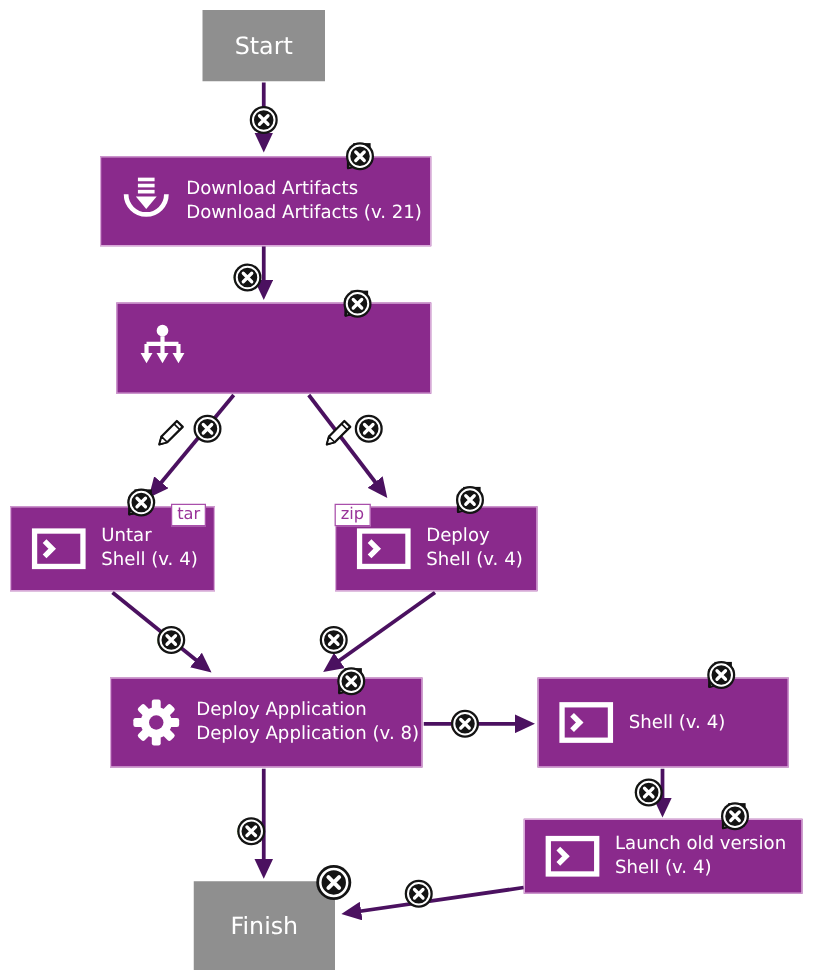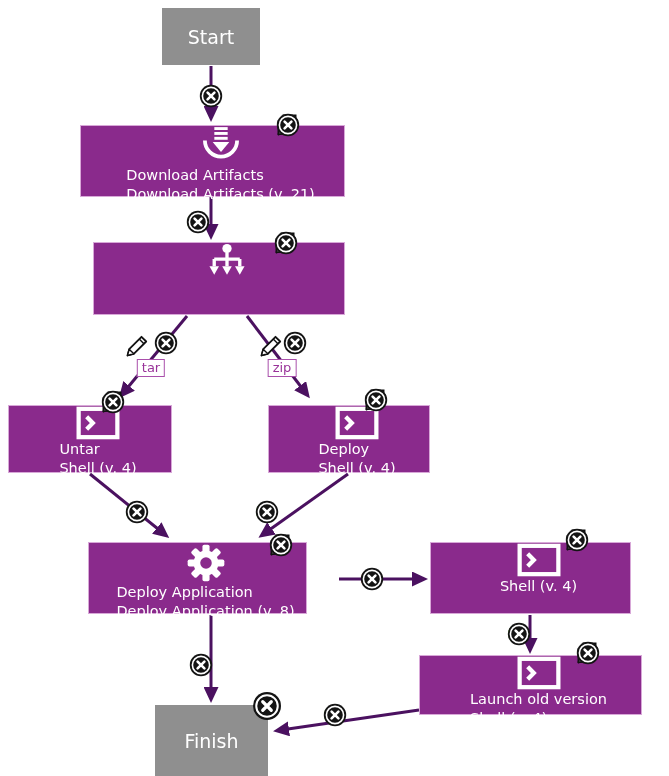--- a/index.html
+++ b/index.html
@@ -6,33 +6,33 @@
   .canvas{
     position:relative;width:669px;height:776px;background:#fff;overflow:hidden;
     font-family:"DejaVu Sans","Liberation Sans",sans-serif;
   }
   svg.edges{position:absolute;left:0;top:0;width:669px;height:776px;}
   .node{
     position:absolute;display:flex;align-items:center;box-sizing:border-box;
     color:#fff;
   }
   .node.purple{
-    background:#8a2a8c;border:1px solid #d8a8d8;padding-left:16px;gap:0;flex-direction:column;
+    background:#8a2a8c;border:1px solid #d8a8d8;padding-left:16px;gap:12px;
   }
   .node.gray{
     background:#8f8f8f;justify-content:center;font-size:19px;
   }
   .node-icon{flex:0 0 auto;display:flex;align-items:center;justify-content:center;}
   .node-text{font-size:14.5px;line-height:19px;white-space:nowrap;}
   .ovl{position:absolute;display:block;line-height:0;}
   .cluster{position:absolute;display:flex;align-items:center;gap:5px;height:24px;}
   .pair{position:absolute;display:flex;align-items:center;gap:4px;height:24px;}
   .edge-label{
     position:absolute;background:#fff;border:1px solid #a94fab;color:#993399;
-    font-size:13px;line-height:16px;padding:0 4px;transform:translate(-50%,-50%);
+    font-size:13px;line-height:16px;padding:0 4px;transform:translate(-50%,-50%);margin-top:44px;
   }
 </style>
 </head>
 <body>
 
 <div class="canvas">
 
   <svg class="edges">
     <defs>
       <marker id="arrow" markerUnits="userSpaceOnUse" markerWidth="17" markerHeight="15" refX="8" refY="7.5" orient="auto">
@@ -161,21 +161,21 @@
       <svg width="44" height="34">
           <use href="#sym-terminal"></use>
         </svg>
     </span>
     <div class="node-text">
       <div>Deploy</div>
       <div>Shell (v. 4)</div>
     </div>
   </div>
 
-  <div class="node purple" style="left:88px;top:542px;width:219px;height:72px">
+  <div class="node purple" style="left:88px;top:542px;width:250px;height:72px">
     <span class="node-icon">
       <svg width="40" height="40">
           <use href="#sym-gear"></use>
         </svg>
     </span>
     <div class="node-text">
       <div>Deploy Application</div>
       <div>Deploy Application (v. 8)</div>
     </div>
   </div>

